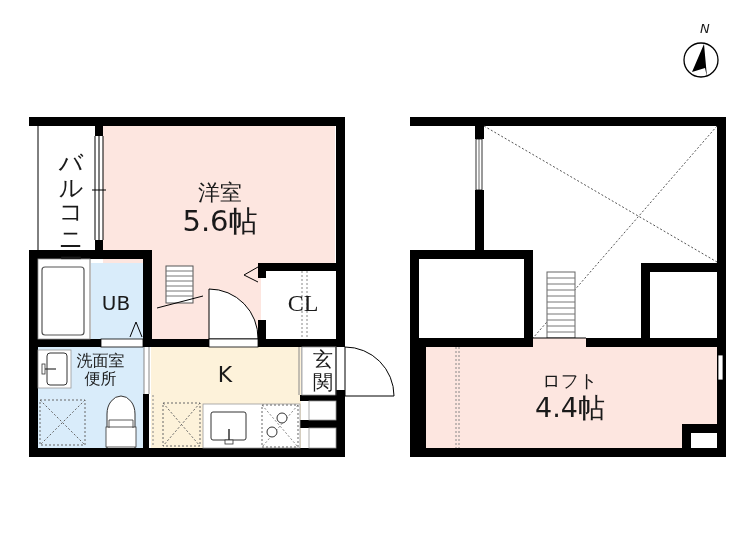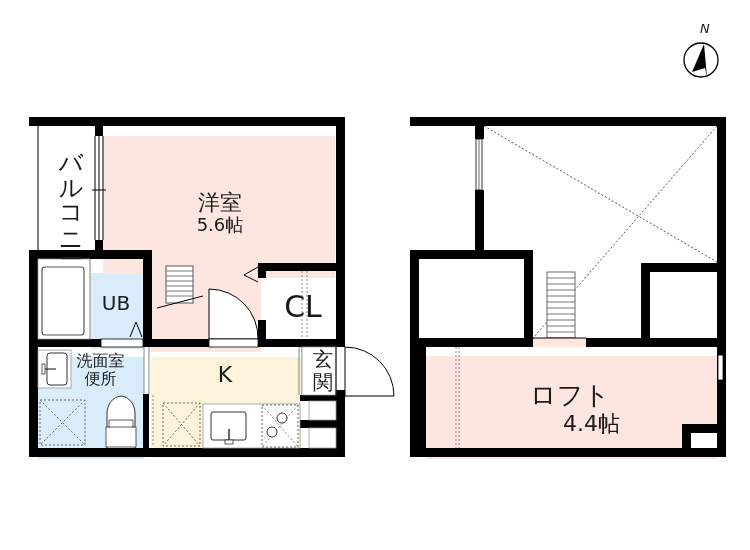--- a/index.html
+++ b/index.html
@@ -1,17 +1,17 @@
 <!DOCTYPE html>
 <html><head>
 <meta charset="utf-8">
 <style>
   html,body{margin:0;padding:0;background:#ffffff;}
   #stage{position:relative;width:750px;height:550px;overflow:hidden;background:#fff;font-family:"DejaVu Sans","Liberation Sans",sans-serif;}
-  .abs{position:absolute;margin-top:10px;}
+  .abs{position:absolute;}
   .lbl{position:absolute;color:#1a1a1a;text-align:center;line-height:1.15;white-space:pre;}
   svg{position:absolute;left:0;top:0;}
 </style>
 </head>
 <body>
 
 <div id="stage">
 
   <div class="abs" style="left:103px;top:126px;width:232px;height:142px;background:#fde6e0;"></div>
   <div class="abs" style="left:151px;top:264px;width:110px;height:78px;background:#fde6e0;"></div>
@@ -191,33 +191,33 @@
       <polygon points="704,44 692,72 705,68 707,77" fill="#000"></polygon>
     </g>
   </svg>
 
   <div class="lbl" style="left:700px;top:22px;font-size:13px;font-style:italic;">N</div>
 
   <div class="lbl" style="left:48px;top:132px;width:36px;font-size:24px;white-space:normal;word-break:break-all;line-height:1.15;writing-mode:vertical-rl;height:118px;">バルコニー</div>
 
   <div class="abs" style="left:170px;top:180px;width:100px;text-align:center;">
     <div class="lbl" style="position:static;font-size:22px;">洋室</div>
-    <div class="lbl" style="position:static;font-size:18px;text-align:center;">5.6帖</div>
+    <div class="lbl" style="position:static;font-size:29px;text-align:center;">5.6帖</div>
   </div>
 
   <div class="lbl" style="left:96px;top:292px;width:40px;font-size:20px;">UB</div>
 
-  <div class="lbl" style="left:280px;top:290px;width:46px;font-size:30px;">CL</div>
+  <div class="lbl" style="left:280px;top:290px;width:46px;font-size:24px;font-family:Liberation Serif, serif;">CL</div>
 
   <div class="lbl" style="left:72px;top:352px;width:57px;font-size:16px;">洗面室
 便所</div>
 
   <div class="lbl" style="left:205px;top:362px;width:40px;font-size:22px;">K</div>
 
   <div class="lbl" style="left:310px;top:348px;width:26px;font-size:20px;white-space:normal;word-break:break-all;line-height:1.15;">玄関</div>
 
 
   <div class="abs" style="left:520px;top:371px;width:100px;text-align:center;">
-    <div class="lbl" style="position:static;font-size:26px;">ロフト</div>
-    <div class="lbl" style="position:static;font-size:22px;text-align:right;">4.4帖</div>
+    <div class="lbl" style="position:static;font-size:18px;">ロフト</div>
+    <div class="lbl" style="position:static;font-size:27px;">4.4帖</div>
   </div>
 
 </div>
 
 </body></html>

